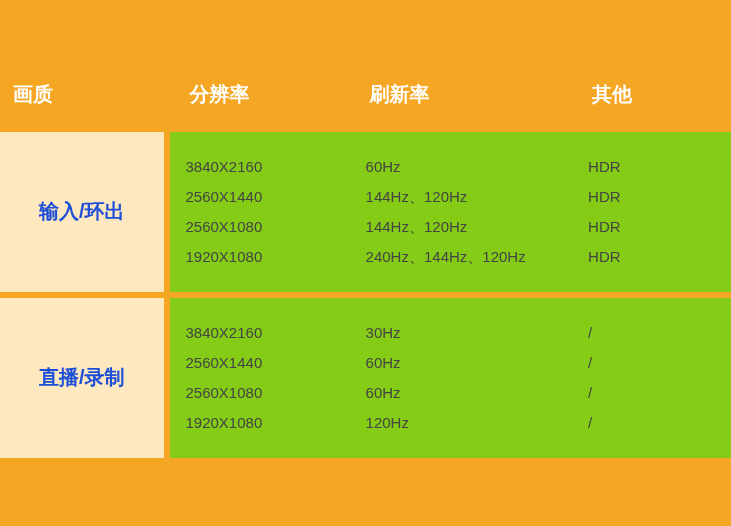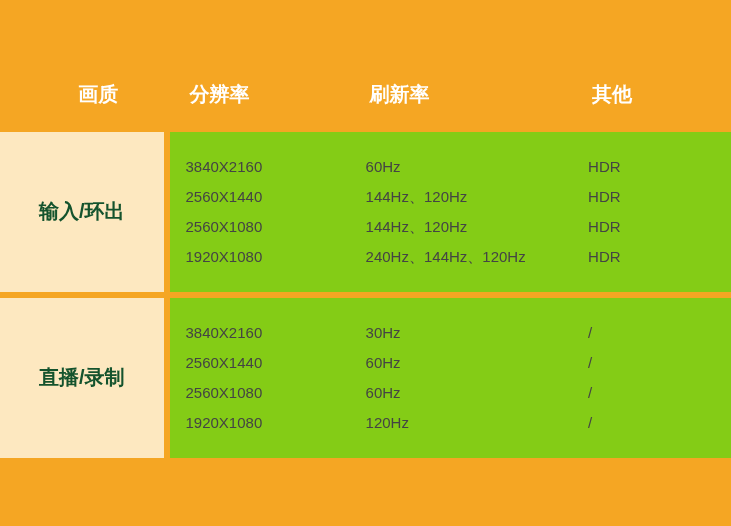--- a/index.html
+++ b/index.html
@@ -42,31 +42,30 @@
 
     tr.header-row td {
       background: #f5a623;
       color: #fff;
       font-size: 20px;
       font-weight: 600;
       padding: 18px 10px 18px 20px;
     }
 
     tr.header-row td:first-child {
-      padding-left: 37px;
-      text-align: center;
+      padding-left: 13px;
     }
 
     .data-section {
       background: #fde8c0;
     }
 
     .section-label {
       background: #fde8c0;
-      color: #14532d;
+      color: #1d4ed8;
       font-size: 20px;
       font-weight: 700;
       text-align: center;
       vertical-align: middle;
       padding: 36px 10px;
       border-right: 6px solid #f5a623;
     }
 
     .section-data {
       background: #84cc16;

